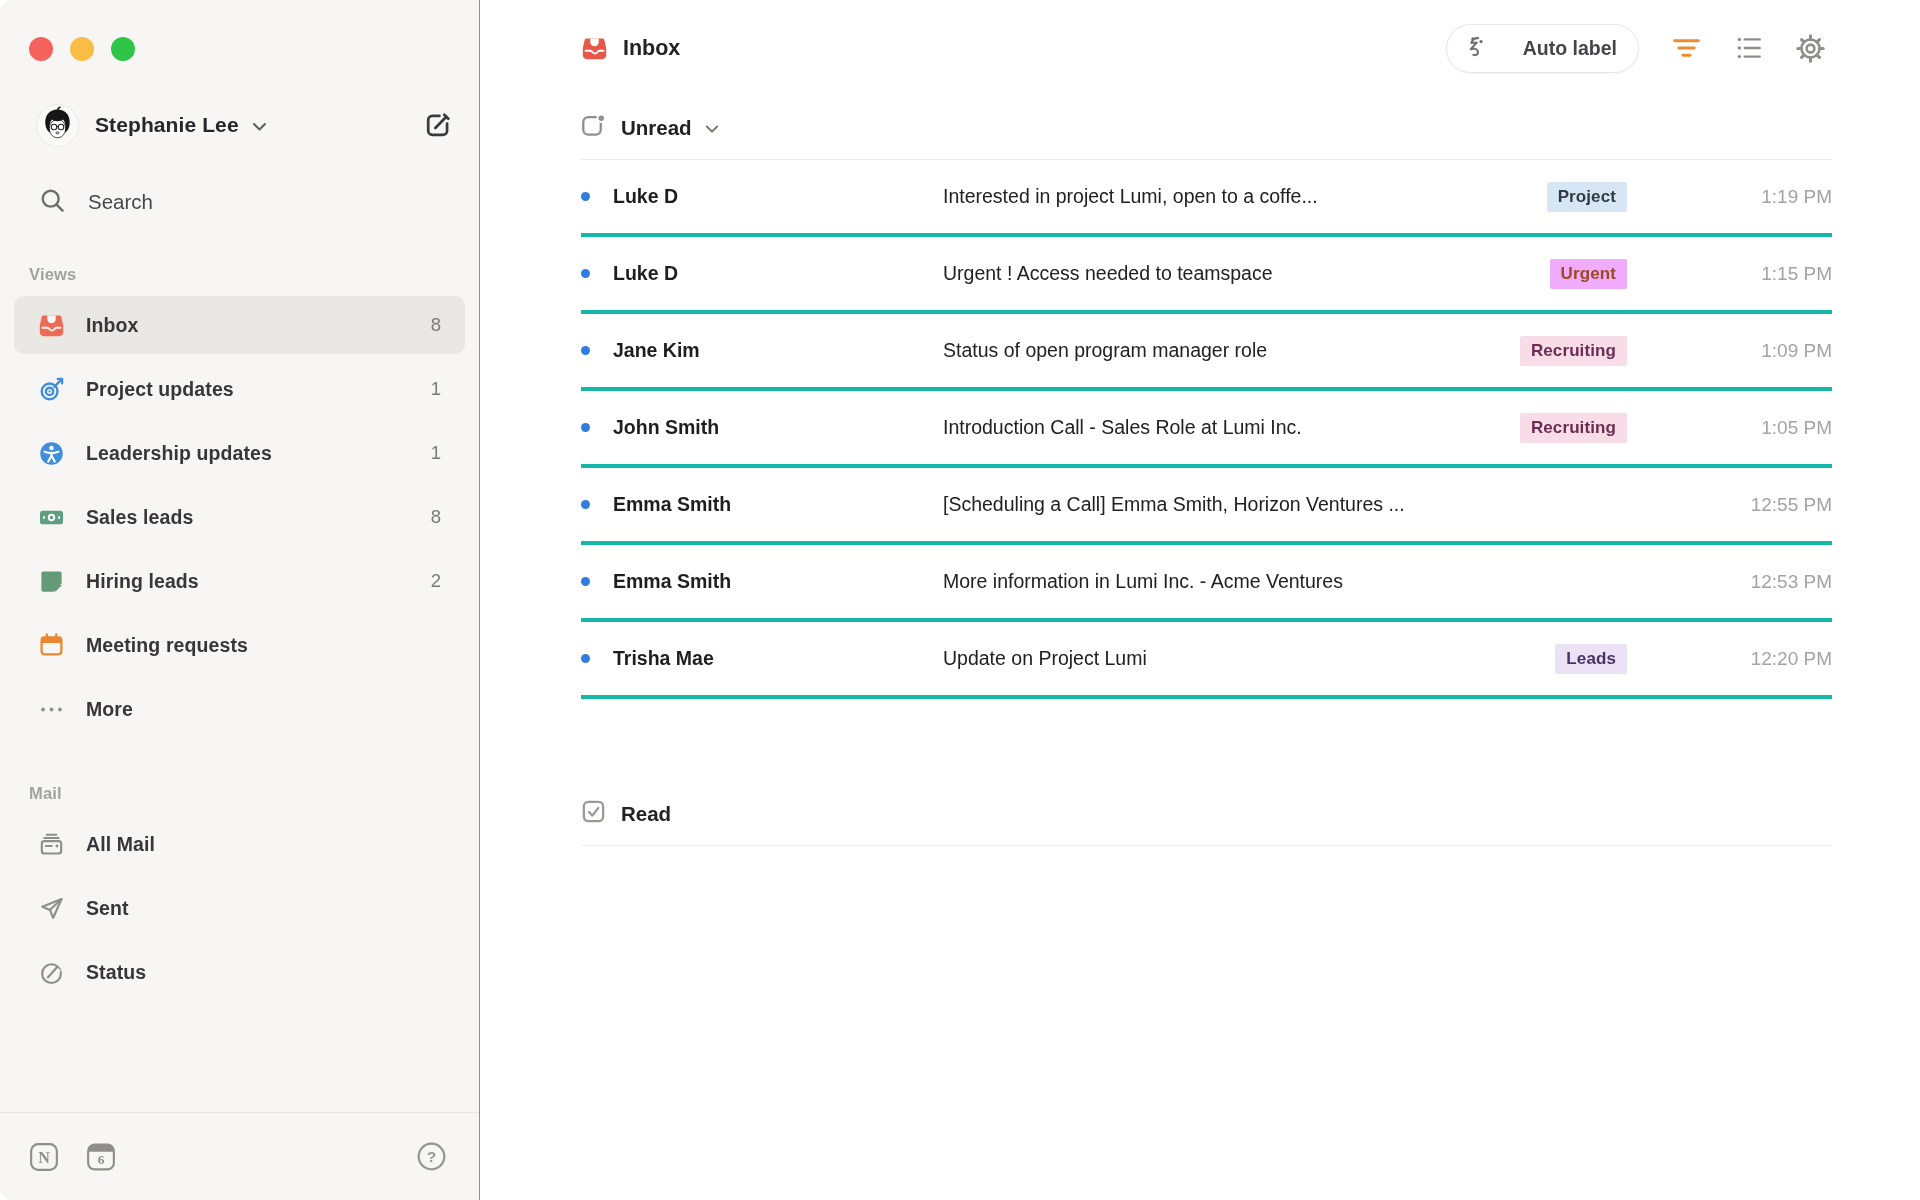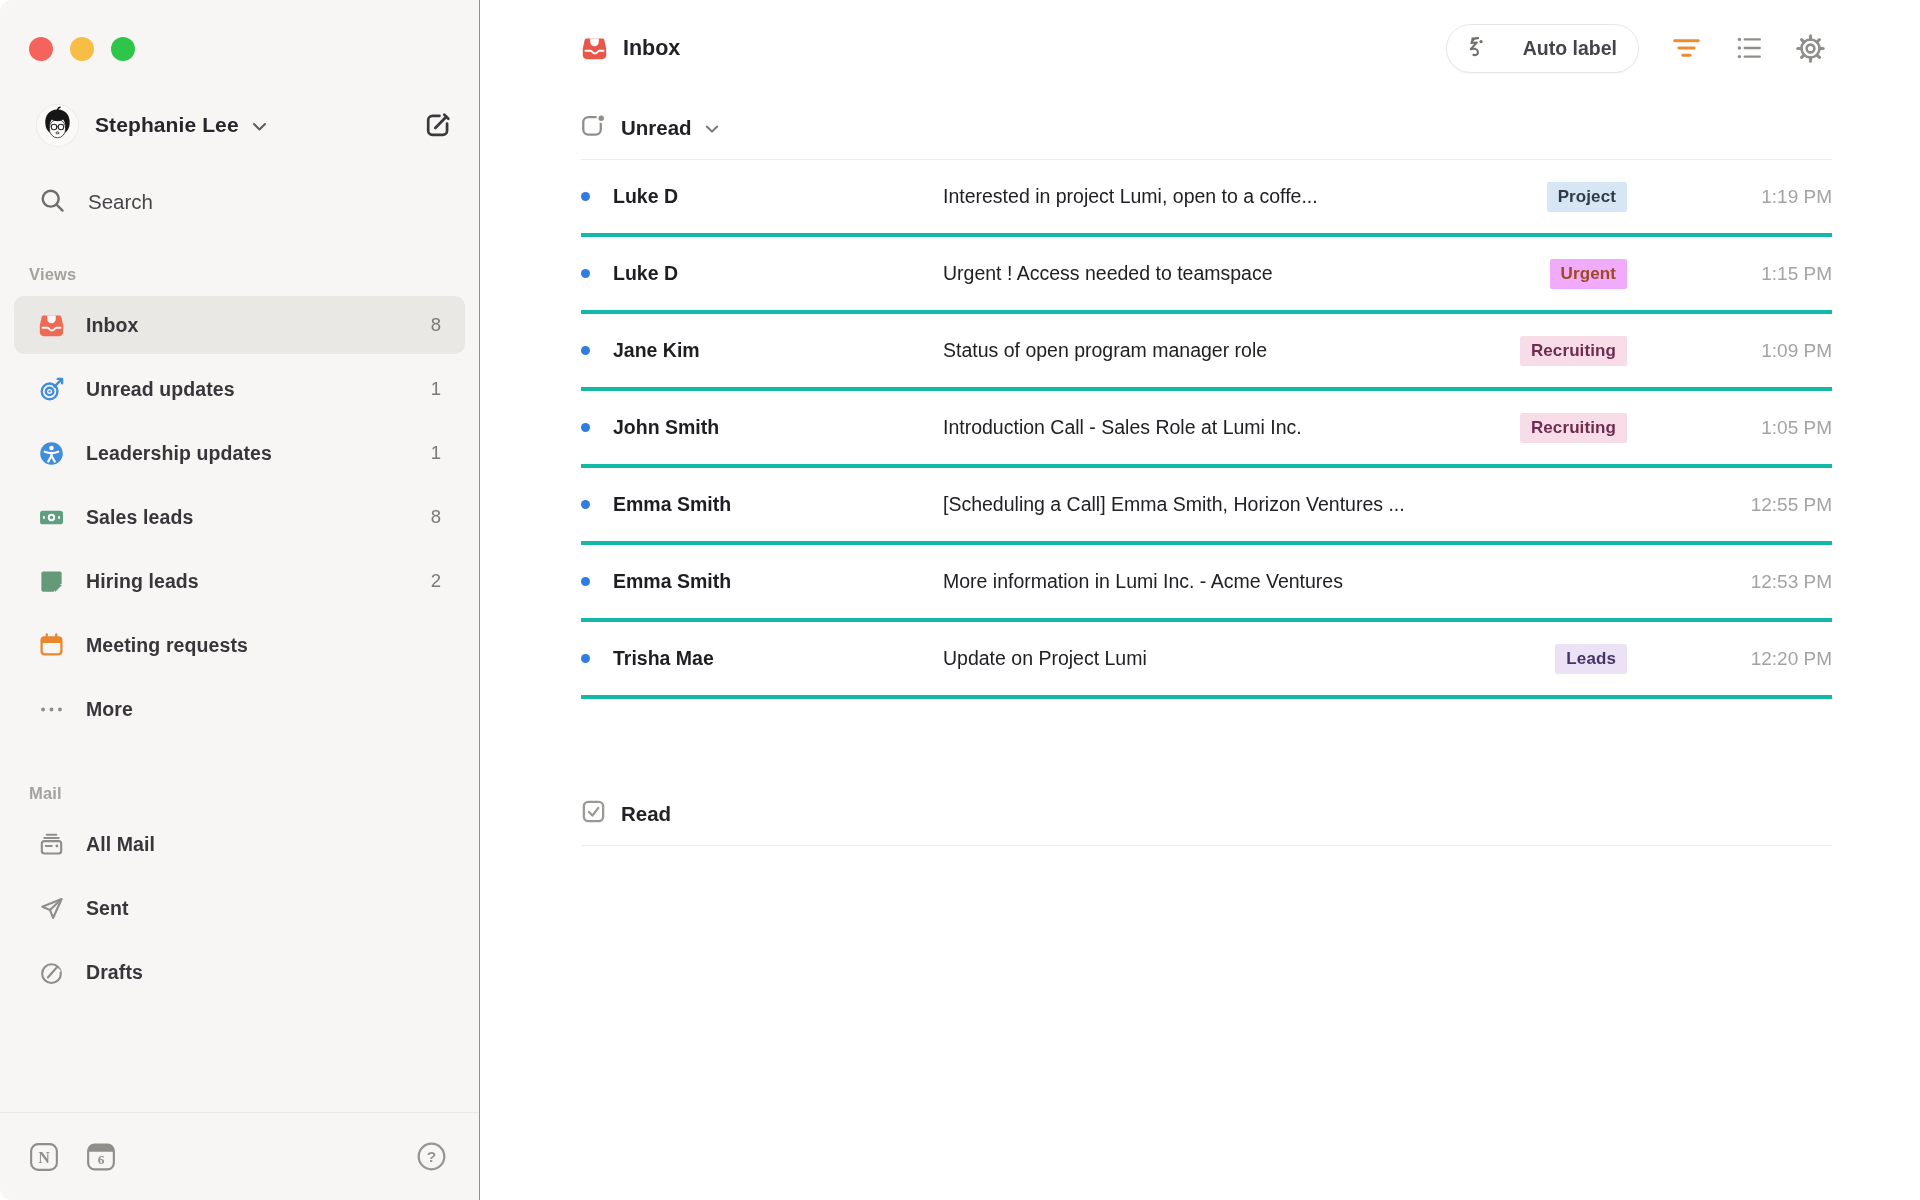--- a/index.html
+++ b/index.html
@@ -133,21 +133,21 @@
       <div class="nav-item">
         <span class="nav-icon">
           <svg width="27" height="27" viewBox="0 0 24 24">
             <circle cx="10.3" cy="13.7" r="7" stroke="#3f8ddd" stroke-width="2.1" fill="none"></circle>
             <circle cx="10.3" cy="13.7" r="3.3" stroke="#3f8ddd" stroke-width="2.1" fill="none"></circle>
             <circle cx="10.3" cy="13.7" r="1" fill="#3f8ddd"></circle>
             <line x1="14.6" y1="9.4" x2="21" y2="3" stroke="#3f8ddd" stroke-width="2.1" stroke-linecap="round"></line>
             <path d="M17.6 2.6 L21.4 2.6 L21.4 6.4" stroke="#3f8ddd" stroke-width="2.1" fill="none" stroke-linecap="round" stroke-linejoin="round"></path>
           </svg>
         </span>
-        <span class="nav-label">Unread updates</span>
+        <span class="nav-label">Project updates</span>
         <span class="nav-count">1</span>
       </div>
 
       <div class="nav-item">
         <span class="nav-icon">
           <svg width="27" height="27" viewBox="0 0 24 24">
             <circle cx="12" cy="12" r="10" fill="#3f8ddd"></circle>
             <circle cx="12" cy="7.2" r="2" fill="#ffffff"></circle>
             <path d="M5.9 10.4 c4 1.6 8.2 1.6 12.2 0" stroke="#ffffff" stroke-width="1.9" fill="none" stroke-linecap="round"></path>
             <line x1="12" y1="11.3" x2="12" y2="14" stroke="#ffffff" stroke-width="1.9" stroke-linecap="round"></line>
@@ -236,21 +236,21 @@
       </div>
 
       <div class="nav-item">
         <span class="nav-icon">
           <svg width="27" height="27" viewBox="0 0 24 24">
             <circle cx="12" cy="13" r="8.3" stroke="#8f8e8a" stroke-width="1.9" fill="none"></circle>
             <line x1="10.2" y1="18.9" x2="18.9" y2="9.2" stroke="#f7f6f4" stroke-width="4"></line>
             <line x1="8.8" y1="16.4" x2="16.8" y2="7.4" stroke="#8f8e8a" stroke-width="1.9" stroke-linecap="round"></line>
           </svg>
         </span>
-        <span class="nav-label">Drafts</span>
+        <span class="nav-label">Status</span>
       </div>
     </nav>
 
     <div class="sidebar-footer">
       <button class="icon-btn">
         <svg width="30" height="30" viewBox="0 0 28 28">
           <rect x="2" y="2" width="24" height="24" rx="6.5" stroke="#8f8e8a" stroke-width="2" fill="none"></rect>
           <text x="14" y="19.5" text-anchor="middle" font-family="Liberation Serif, DejaVu Serif, serif" font-weight="bold" font-size="15" fill="#8f8e8a">N</text>
         </svg>
       </button>

